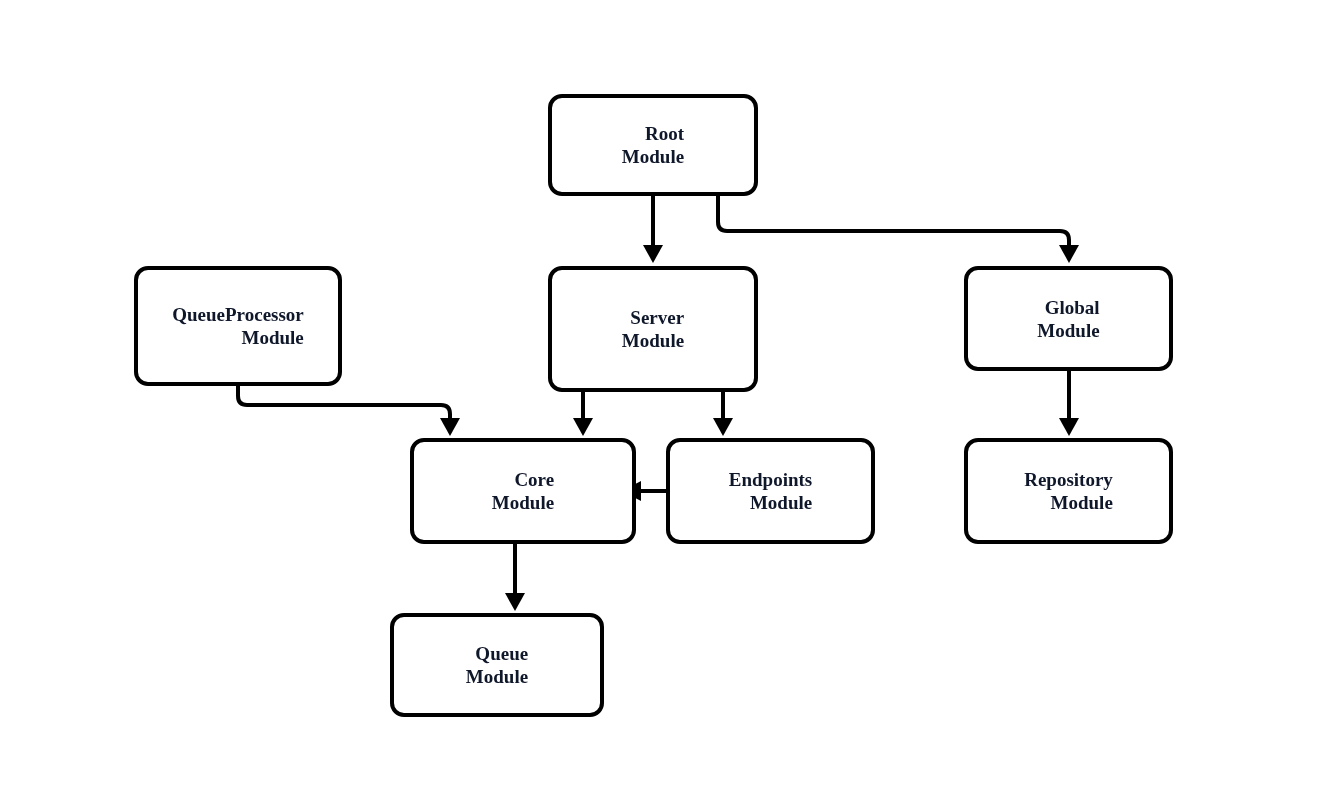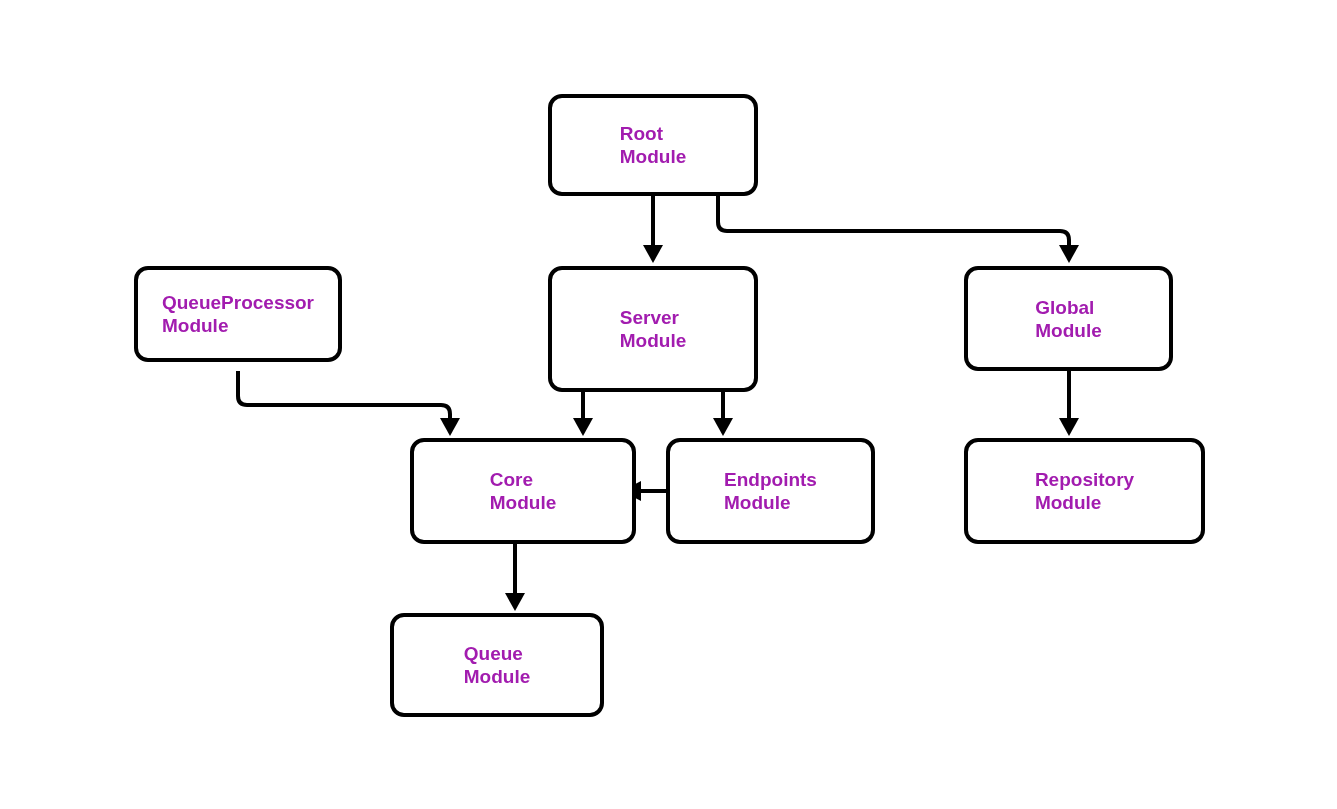--- a/index.html
+++ b/index.html
@@ -28,26 +28,26 @@
     box-sizing: border-box;
     background: #ffffff;
     border: 4px solid #000000;
     border-radius: 14px;
     display: flex;
     align-items: center;
     justify-content: center;
     z-index: 2;
   }
   .node-label {
-    font-family: Liberation Sans, sans-serif;
+    font-family: Liberation Serif, serif;
     font-size: 19px;
     line-height: 23px;
     font-weight: 700;
-    color: #a21caf;
-    text-align: left;
+    color: #0f172a;
+    text-align: right;
     white-space: pre;
     letter-spacing: 0px;
   }
 </style>
 </head>
 <body>
 
 <div id="canvas">
 
   <svg id="edges" viewBox="0 0 1337 809" width="1337" height="809" xmlns="http://www.w3.org/2000/svg">
@@ -96,21 +96,21 @@
       <path d="M515,544 L515,595" stroke="#000000" stroke-width="4" fill="none"></path>
       <path d="M505,593 L525,593 L515,611 z" fill="#000000"></path>
     </g>
   </svg>
 
   <div class="node" style="left:548px; top:94px; width:210px; height:102px;">
     <span class="node-label">Root
 Module</span>
   </div>
 
-  <div class="node" style="left:134px; top:266px; width:208px; height:96px;">
+  <div class="node" style="left:134px; top:266px; width:208px; height:120px;">
     <span class="node-label">QueueProcessor
 Module</span>
   </div>
 
   <div class="node" style="left:548px; top:266px; width:210px; height:126px;">
     <span class="node-label">Server
 Module</span>
   </div>
 
   <div class="node" style="left:964px; top:266px; width:209px; height:105px;">
@@ -121,21 +121,21 @@
   <div class="node" style="left:410px; top:438px; width:226px; height:106px;">
     <span class="node-label">Core
 Module</span>
   </div>
 
   <div class="node" style="left:666px; top:438px; width:209px; height:106px;">
     <span class="node-label">Endpoints
 Module</span>
   </div>
 
-  <div class="node" style="left:964px; top:438px; width:241px; height:106px;">
+  <div class="node" style="left:964px; top:438px; width:209px; height:106px;">
     <span class="node-label">Repository
 Module</span>
   </div>
 
   <div class="node" style="left:390px; top:613px; width:214px; height:104px;">
     <span class="node-label">Queue
 Module</span>
   </div>
 
 </div>

